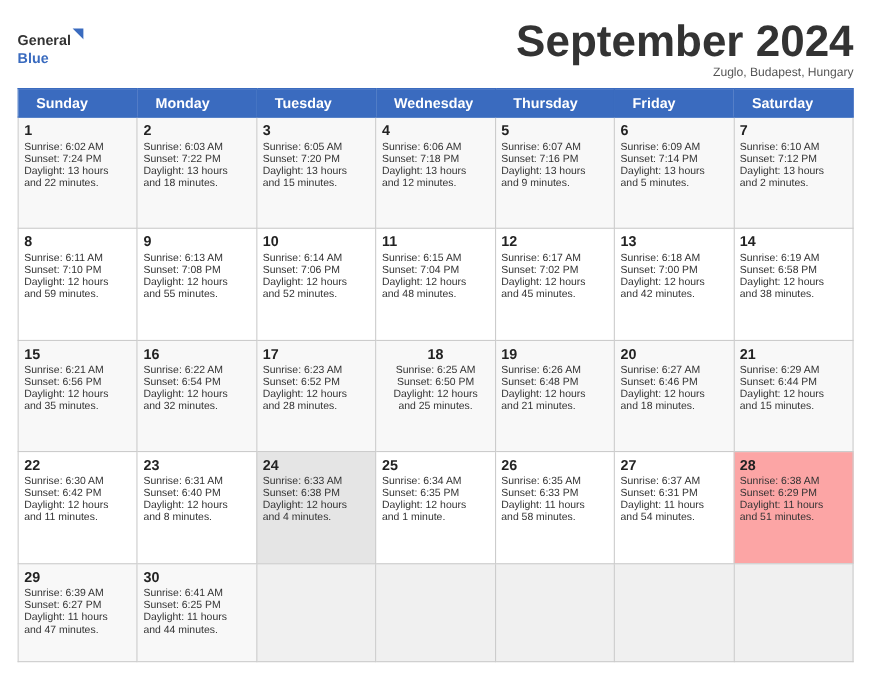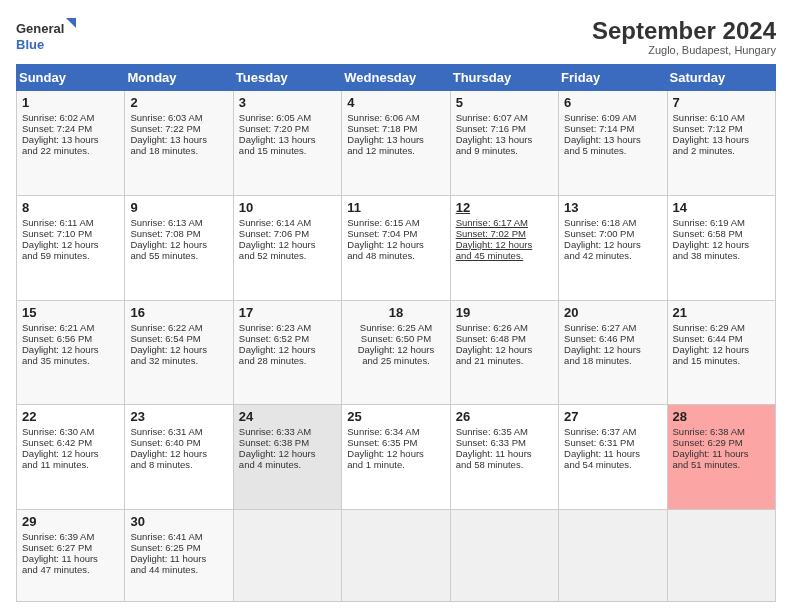--- a/index.html
+++ b/index.html
@@ -12,53 +12,53 @@
     }
     .page {
       width: 792px;
       height: 612px;
       padding: 16px 16px 10px 16px;
       display: flex;
       flex-direction: column;
     }
     .header {
       display: flex;
-      align-items: flex-end;
+      align-items: center;
       justify-content: space-between;
       margin-bottom: 8px;
     }
     .logo {
       display: flex;
       align-items: center;
       gap: 4px;
     }
     .title-block {
       text-align: right;
     }
     .month-title {
-      font-size: 24px;
+      font-size: 40px;
       font-weight: bold;
       color: #333;
       line-height: 1.1;
     }
     .location {
       font-size: 11px;
       color: #555;
     }
     .calendar {
       flex: 1;
       border-collapse: collapse;
       width: 100%;
       table-layout: fixed;
     }
     .calendar th {
       background: #3a6bbf;
       color: #fff;
       text-align: left;
-      padding: 5px 2px;
+      padding: 5px 16px;
       font-size: 13px;
       font-weight: bold;
       border: 1px solid #3a6bbf;
     }
     .calendar td {
       vertical-align: top;
       padding: 4px 5px;
       font-size: 9.5px;
       color: #333;
       border: 1px solid #ccc;
@@ -189,21 +189,21 @@
             <div>Daylight: 12 hours</div>
             <div>and 52 minutes.</div>
           </td>
           <td style="background: rgb(255, 255, 255);">
             <span class="day-num">11</span>
             <div>Sunrise: 6:15 AM</div>
             <div>Sunset: 7:04 PM</div>
             <div>Daylight: 12 hours</div>
             <div>and 48 minutes.</div>
           </td>
-          <td style="background: rgb(255, 255, 255); text-decoration: underline;">
+          <td style="background: rgb(255, 255, 255);">
             <span class="day-num">12</span>
             <div>Sunrise: 6:17 AM</div>
             <div>Sunset: 7:02 PM</div>
             <div>Daylight: 12 hours</div>
             <div>and 45 minutes.</div>
           </td>
           <td style="background: rgb(255, 255, 255);">
             <span class="day-num">13</span>
             <div>Sunrise: 6:18 AM</div>
             <div>Sunset: 7:00 PM</div>

